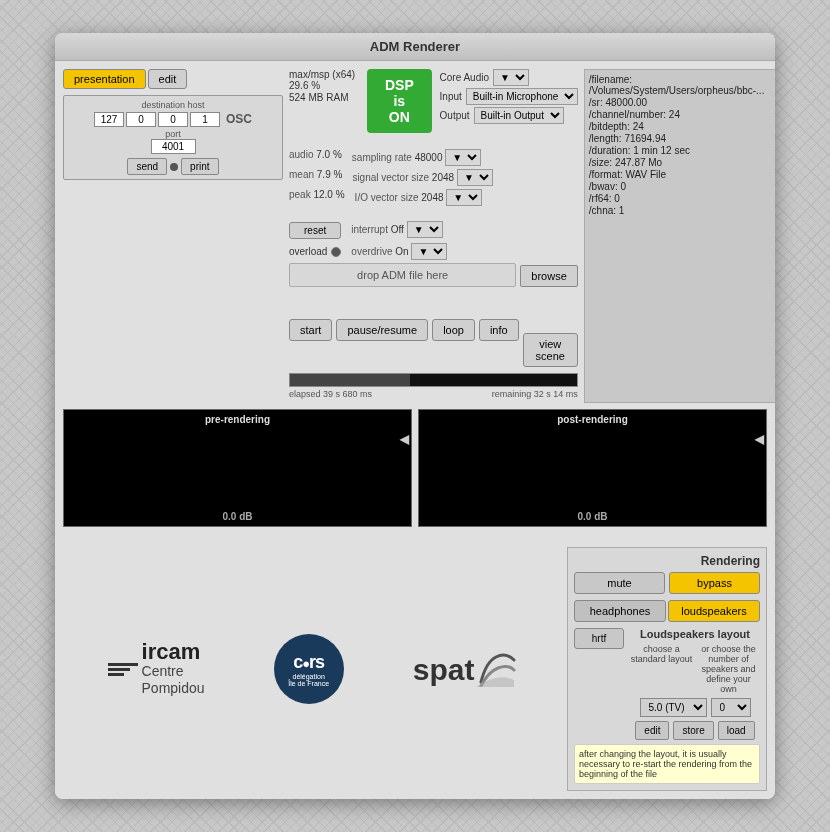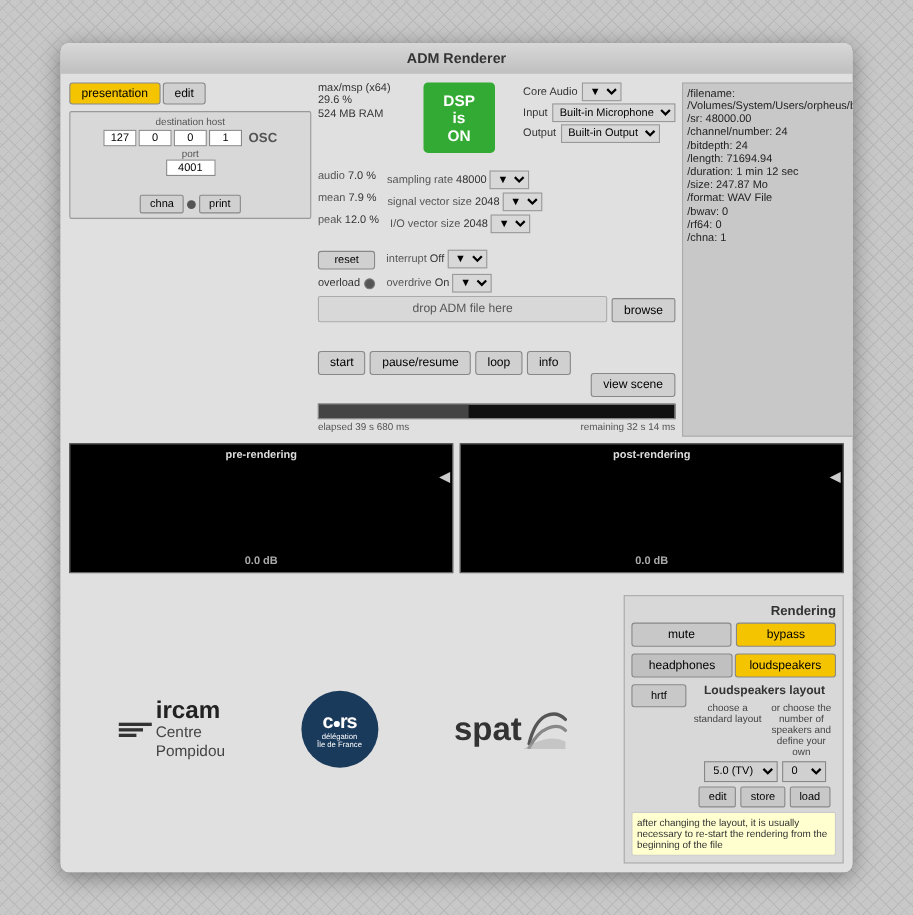--- a/index.html
+++ b/index.html
@@ -93,21 +93,21 @@
       text-align: center;
     }
     .port-field {
       width: 45px;
       font-size: 10px;
       text-align: center;
       border: 1px solid #888;
       background: #fff;
       padding: 1px;
       display: block;
-      margin: 0 auto 17px;
+      margin: 0 auto 4px;
     }
     .send-row {
       display: flex;
       gap: 3px;
       align-items: center;
       justify-content: center;
     }
     .small-btn {
       padding: 2px 8px;
       font-size: 10px;
@@ -538,30 +538,30 @@
           <div class="ip-row">
             <input class="ip-field" value="127" style="">
             <input class="ip-field" value="0" style="">
             <input class="ip-field" value="0" style="">
             <input class="ip-field" value="1" style="">
             <span style="font-size:12px;font-weight:bold;color:#555;padding-left:4px;">OSC</span>
           </div>
           <div class="port-label">port</div>
           <input class="port-field" value="4001" style="">
           <div class="send-row">
-            <button class="small-btn">chna</button>
+            <button class="small-btn">send</button>
             <div class="led"></div>
             <button class="small-btn">print</button>
           </div>
         </div>
       </div>
 
       <div class="center-panel">
 
-        <div style="display:flex;gap:20px;align-items:flex-start;margin-bottom:16px;">
+        <div style="display:flex;gap:2px;align-items:flex-start;margin-bottom:16px;">
 
           <div class="numeric-stats">
             <div>
               <span>max/msp</span> <span>(x64)</span> <span>29.6 %</span>
             </div>
             <div><span>524 MB RAM</span></div>
           </div>
 
           <button class="dsp-btn">DSP is ON</button>
 

